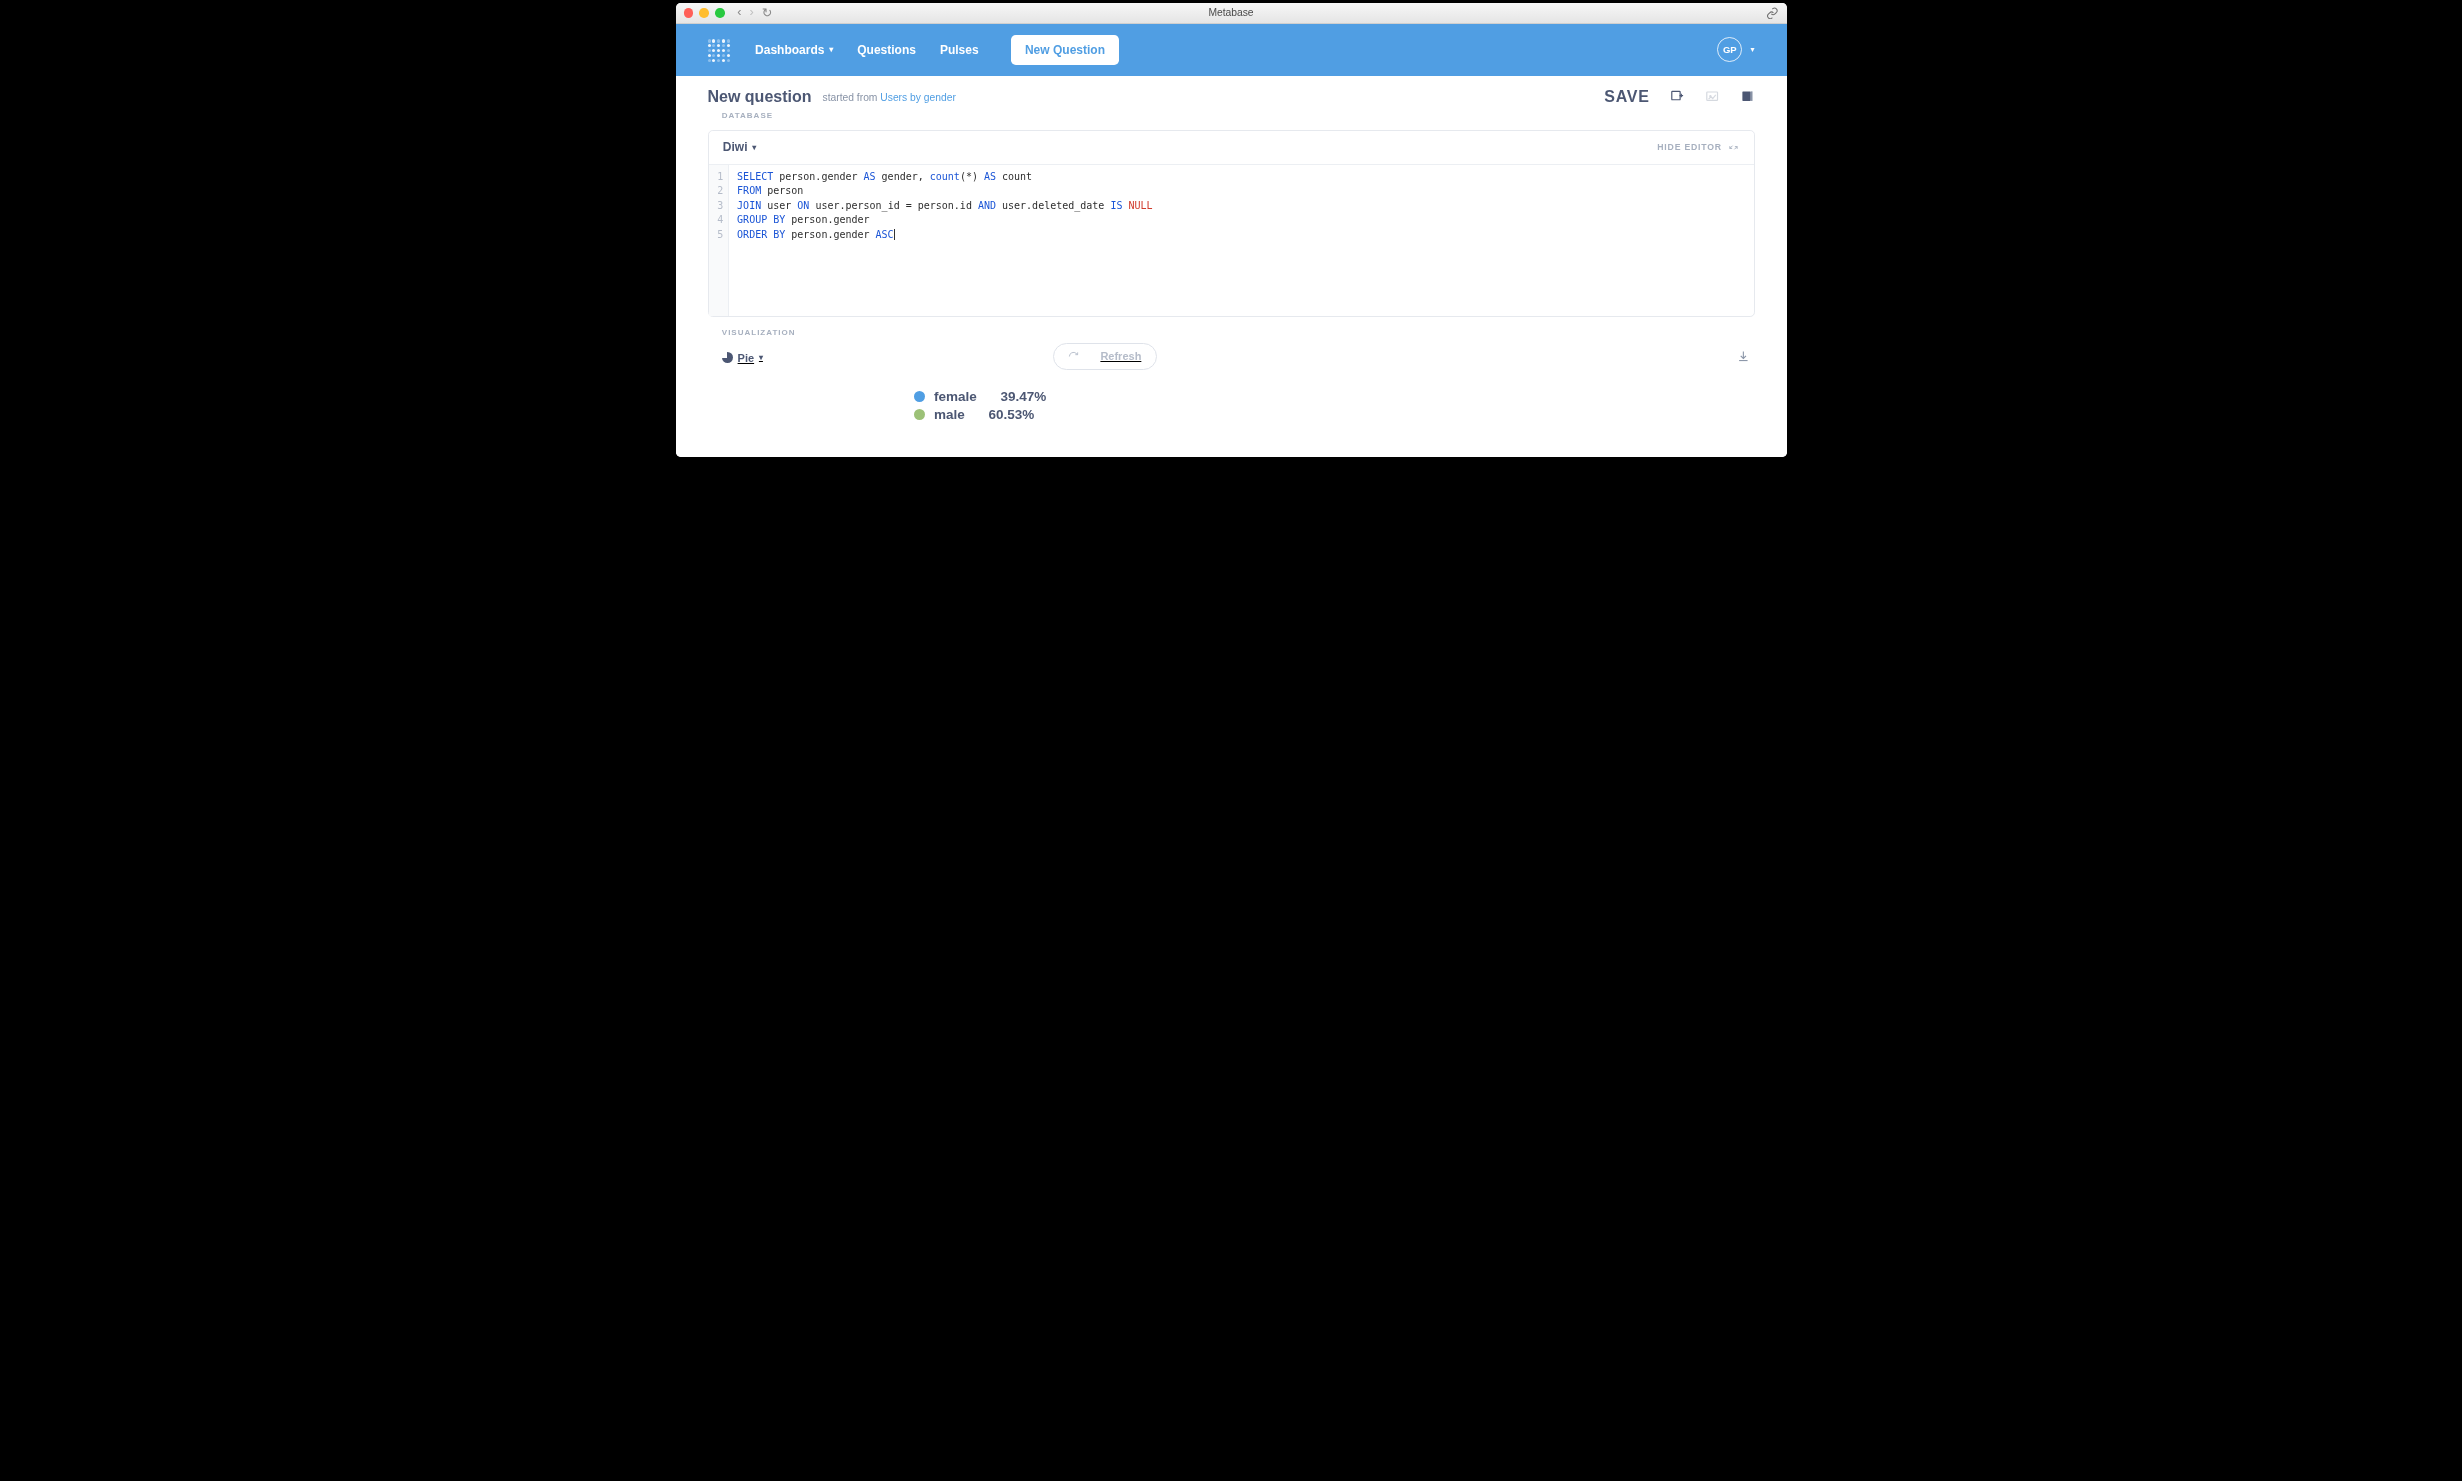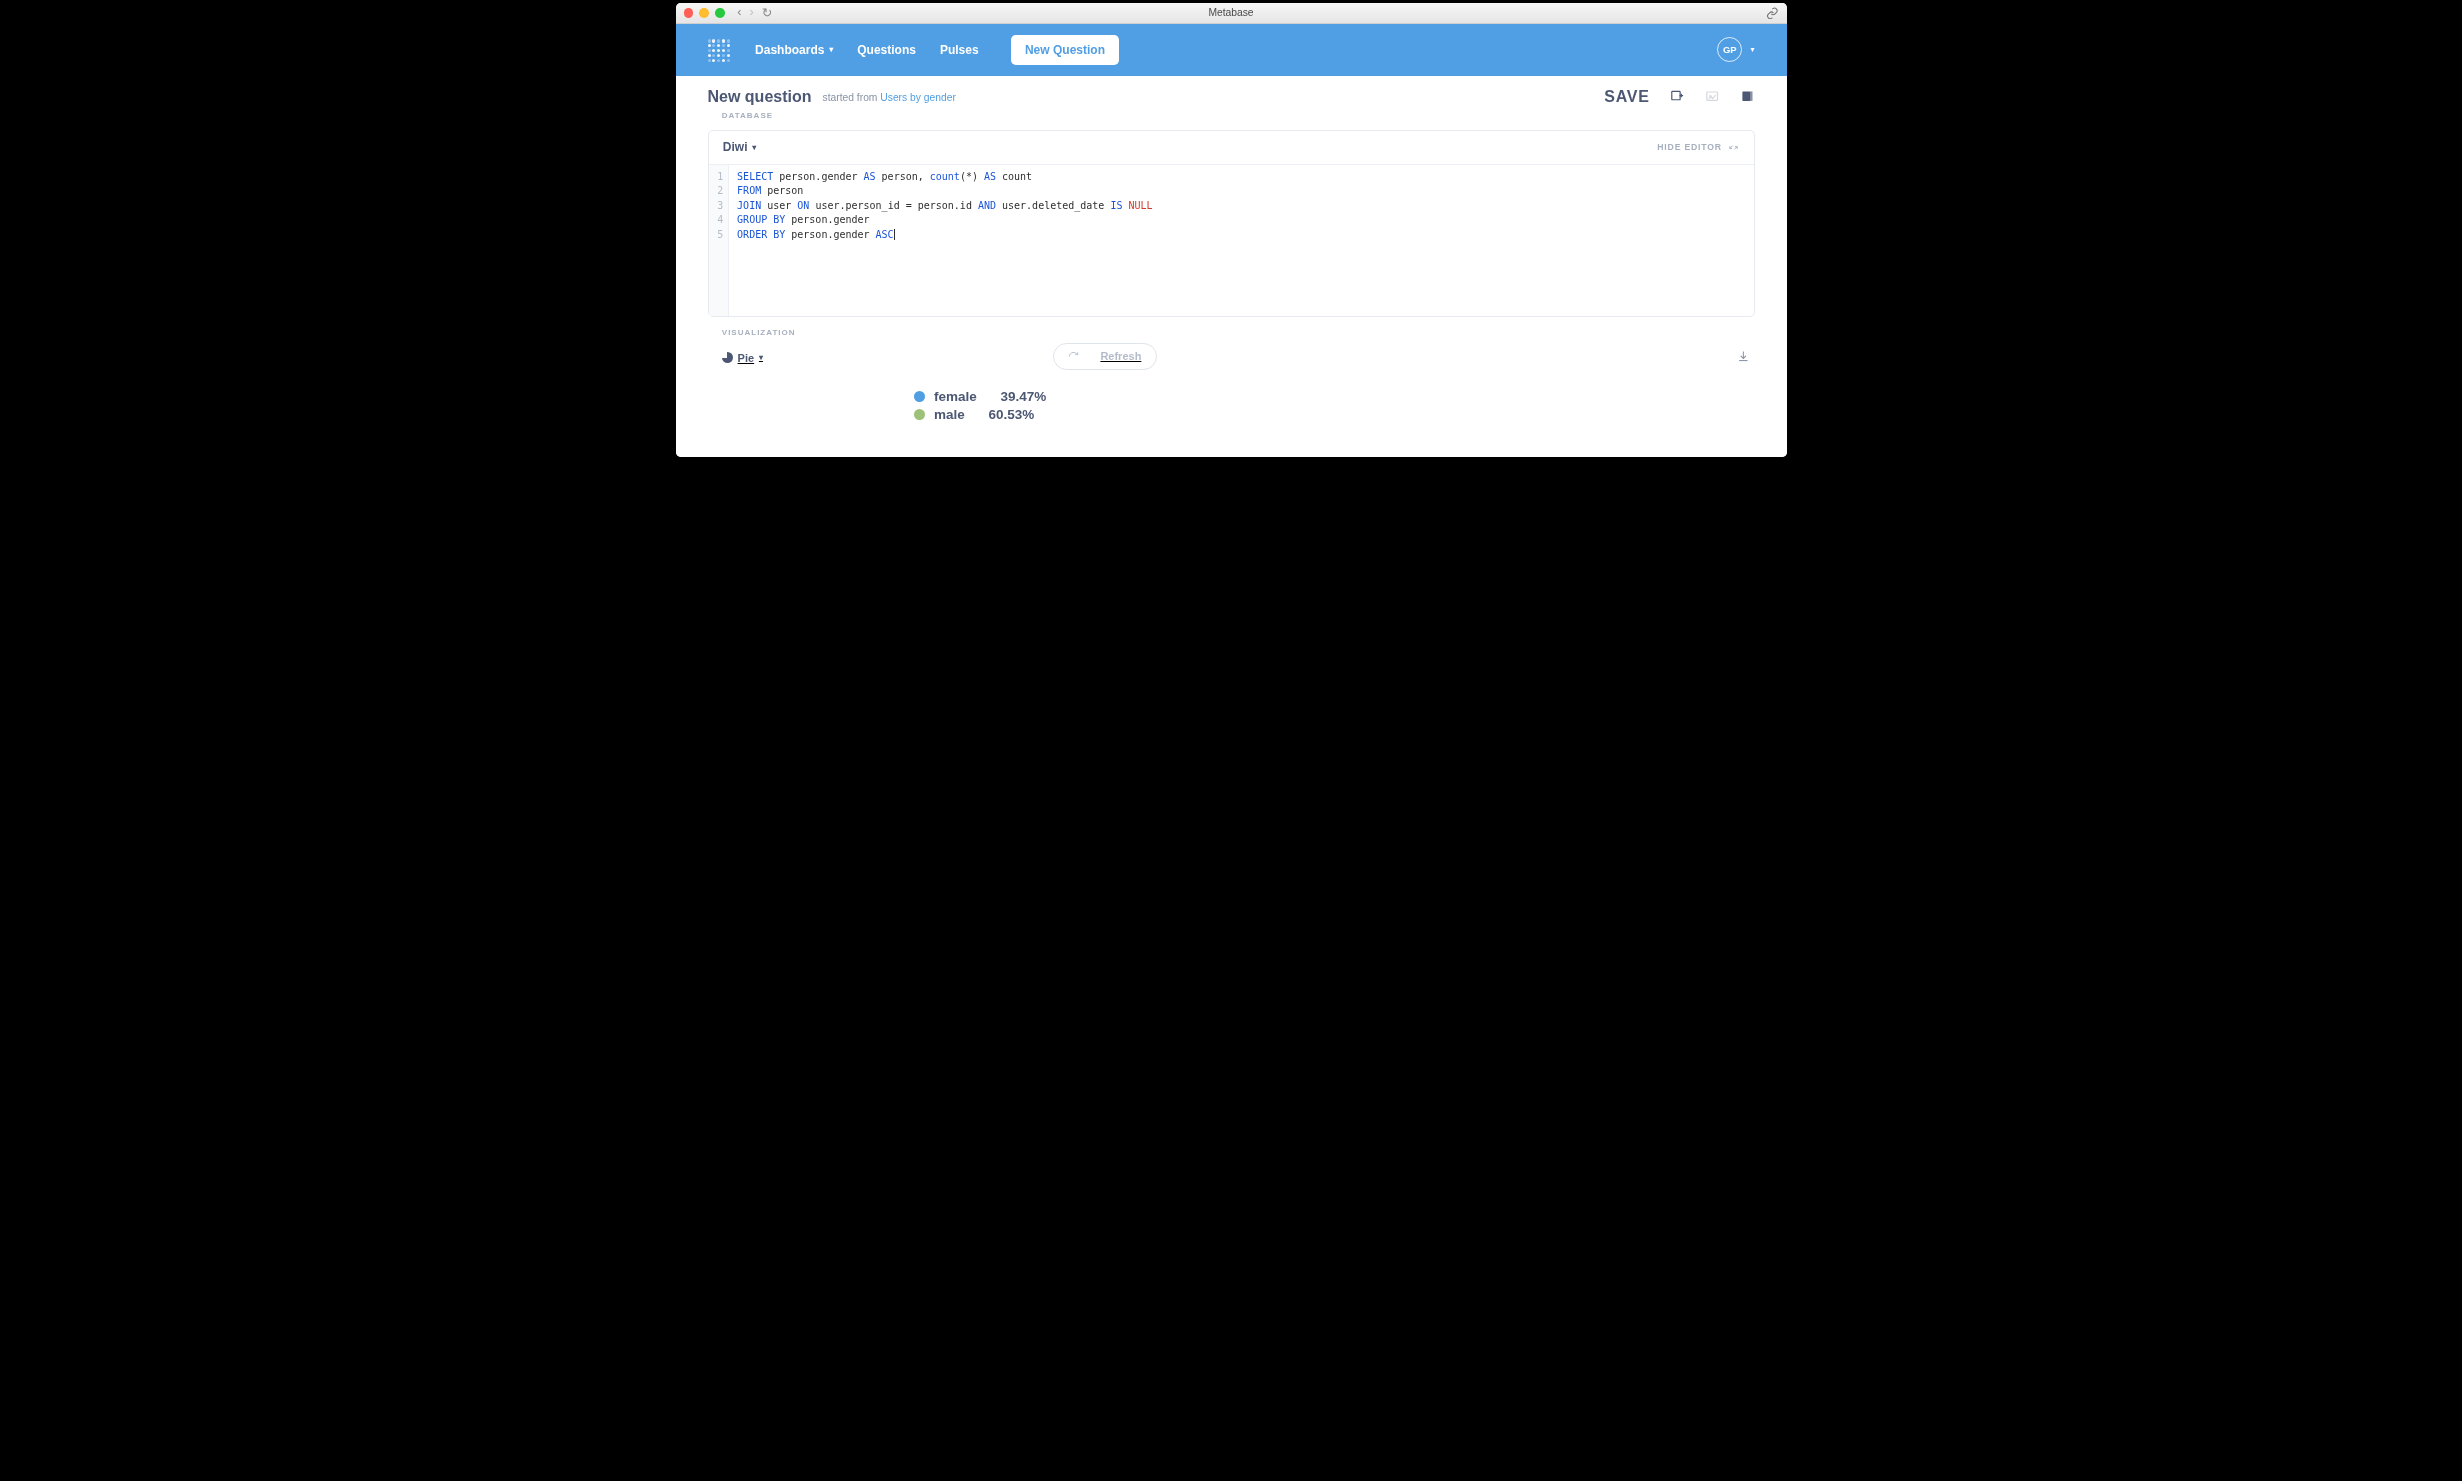--- a/index.html
+++ b/index.html
@@ -250,21 +250,21 @@
           </div>
         </div>
         <div class="sql-area">
           <div class="gutter">
             <div>1</div>
             <div>2</div>
             <div>3</div>
             <div>4</div>
             <div>5</div>
           </div>
-          <div class="sql"><span class="kw">SELECT</span><span> person.gender </span><span class="kw">AS</span><span> person, </span><span class="fn">count</span><span>(*) </span><span class="kw">AS</span><span> count</span>
+          <div class="sql"><span class="kw">SELECT</span><span> person.gender </span><span class="kw">AS</span><span> gender, </span><span class="fn">count</span><span>(*) </span><span class="kw">AS</span><span> count</span>
 <span class="kw">FROM</span><span> person</span>
 <span class="kw">JOIN</span><span> user </span><span class="kw">ON</span><span> user.person_id = person.id </span><span class="kw">AND</span><span> user.deleted_date </span><span class="kw">IS</span><span> </span><span class="nul">NULL</span>
 <span class="kw">GROUP</span><span class="kw"> BY</span><span> person.gender</span>
 <span class="kw">ORDER</span><span class="kw"> BY</span><span> person.gender </span><span class="kw">ASC</span><span class="cursor"></span></div>
         </div>
       </div>
 
       <div>
         <div class="viz-label" style="margin-top:11px">VISUALIZATION</div>
         <div class="row-mid">

